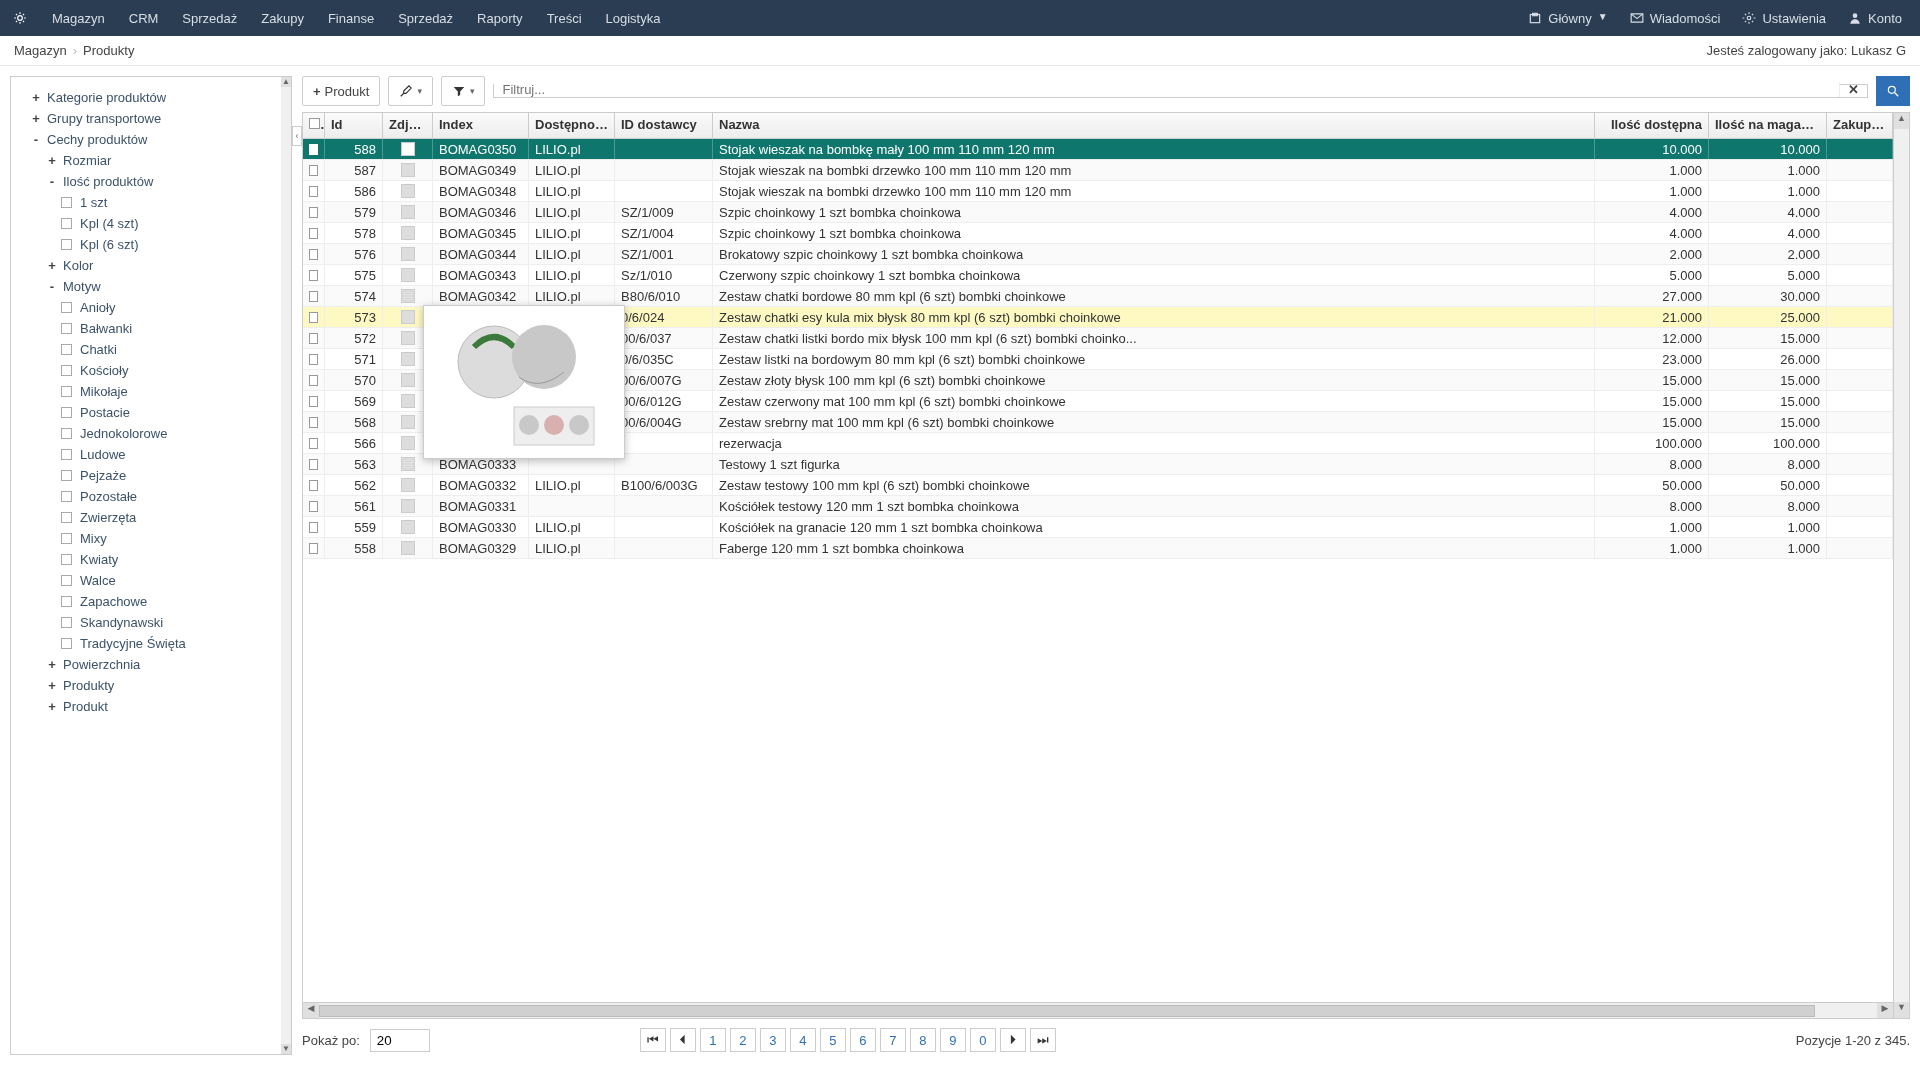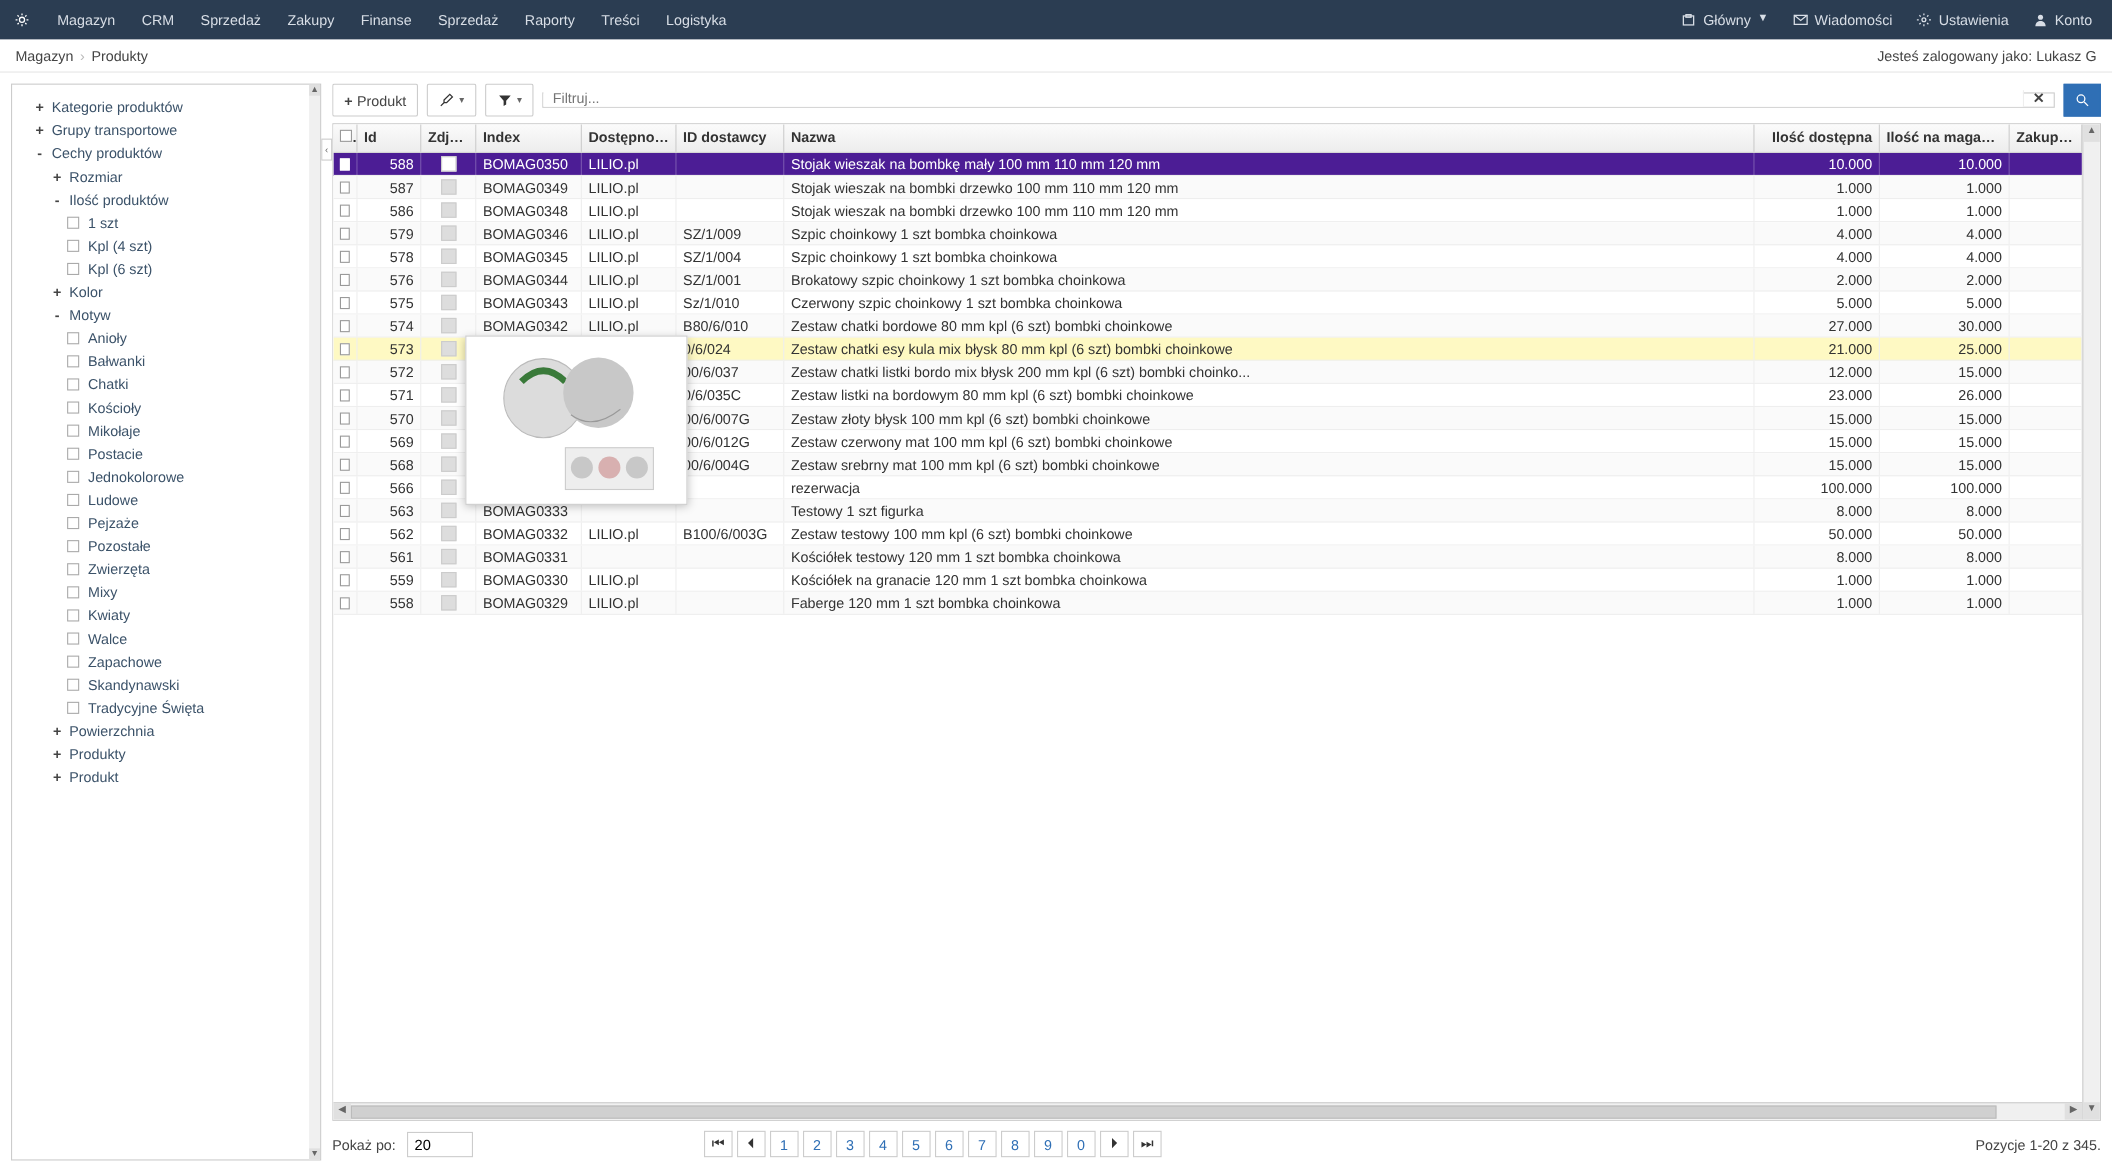--- a/index.html
+++ b/index.html
@@ -45,21 +45,21 @@
 .filter-input-wrap input { flex: 1; border: none; outline: none; padding: 0 8px; font-size: 13px; color: #444; }
 .filter-input-wrap .clear { width: 28px; text-align: center; cursor: pointer; font-weight: bold; color: #444; border-left:1px solid #eee;}
 .search-btn { background: #2f6fb5; color: #fff; border: 1px solid #2f6fb5; width: 34px; display: flex; align-items: center; justify-content: center; height: 30px; cursor: pointer; }
 
 .grid-wrap { flex: 1; border: 1px solid #ccc; overflow: hidden; position: relative; display:flex; flex-direction:column;}
 .grid-head { display: flex; background: linear-gradient(#fbfbfb,#ededed); border-bottom: 1px solid #ccc; font-weight: 600; color: #333; height: 26px; }
 .grid-head .cell { border-right: 1px solid #ccc; padding: 4px 6px; white-space: nowrap; overflow: hidden; text-overflow: ellipsis; }
 .grid-body { overflow: auto; flex:1; background:#fff;}
 .row { display: flex; border-bottom: 1px solid #eee; height: 21px; align-items: center; }
 .row:nth-child(even){ background:#fafafa; }
-.row.sel { background: #4c1d95; color: #fff; }
+.row.sel { background: #0f766e; color: #fff; }
 .row.hov { background: #fef9c3; }
 .row .cell { border-right: 1px solid #eee; padding: 2px 6px; white-space: nowrap; overflow: hidden; text-overflow: ellipsis; height: 100%; display:flex; align-items:center;}
 .row.sel .cell { border-right-color: rgba(255,255,255,.25); }
 .c-chk{ width:22px; justify-content:center;}
 .c-id{ width:58px; justify-content:flex-end;}
 .c-img{ width:50px; justify-content:center;}
 .c-idx{ width:96px;}
 .c-av{ width:86px;}
 .c-sup{ width:98px;}
 .c-name{ flex:1; min-width:100px;}
@@ -495,21 +495,21 @@
                 <div class="cell c-chk">
                   <span class="chkbox"></span>
                 </div>
                 <div class="cell c-id">572</div>
                 <div class="cell c-img">
                   <span class="thumb"></span>
                 </div>
                 <div class="cell c-idx"></div>
                 <div class="cell c-av"></div>
                 <div class="cell c-sup">00/6/037</div>
-                <div class="cell c-name">Zestaw chatki listki bordo mix błysk 200 mm kpl (6 szt) bombki choinko...</div>
+                <div class="cell c-name">Zestaw chatki listki bordo mix błysk 100 mm kpl (6 szt) bombki choinko...</div>
                 <div class="cell c-q1">12.000</div>
                 <div class="cell c-q2">15.000</div>
                 <div class="cell c-q3"></div>
               </div>
               <div class="row">
                 <div class="cell c-chk">
                   <span class="chkbox"></span>
                 </div>
                 <div class="cell c-id">571</div>
                 <div class="cell c-img">

